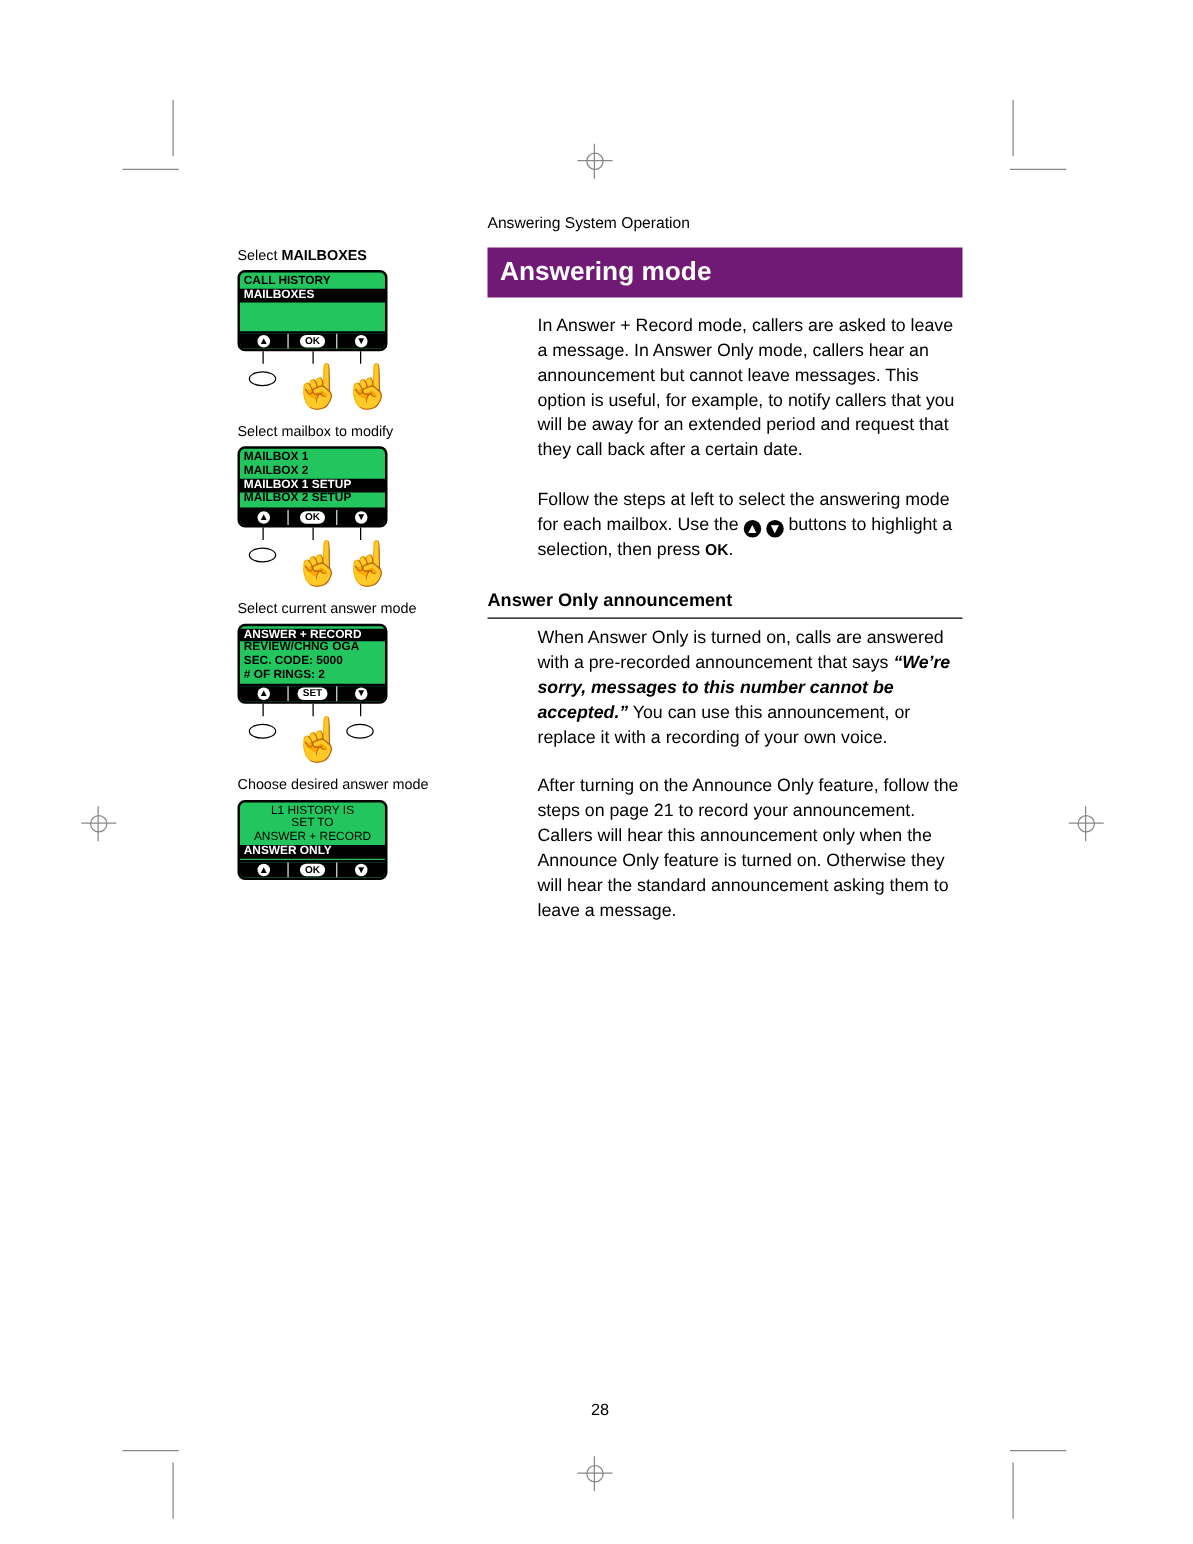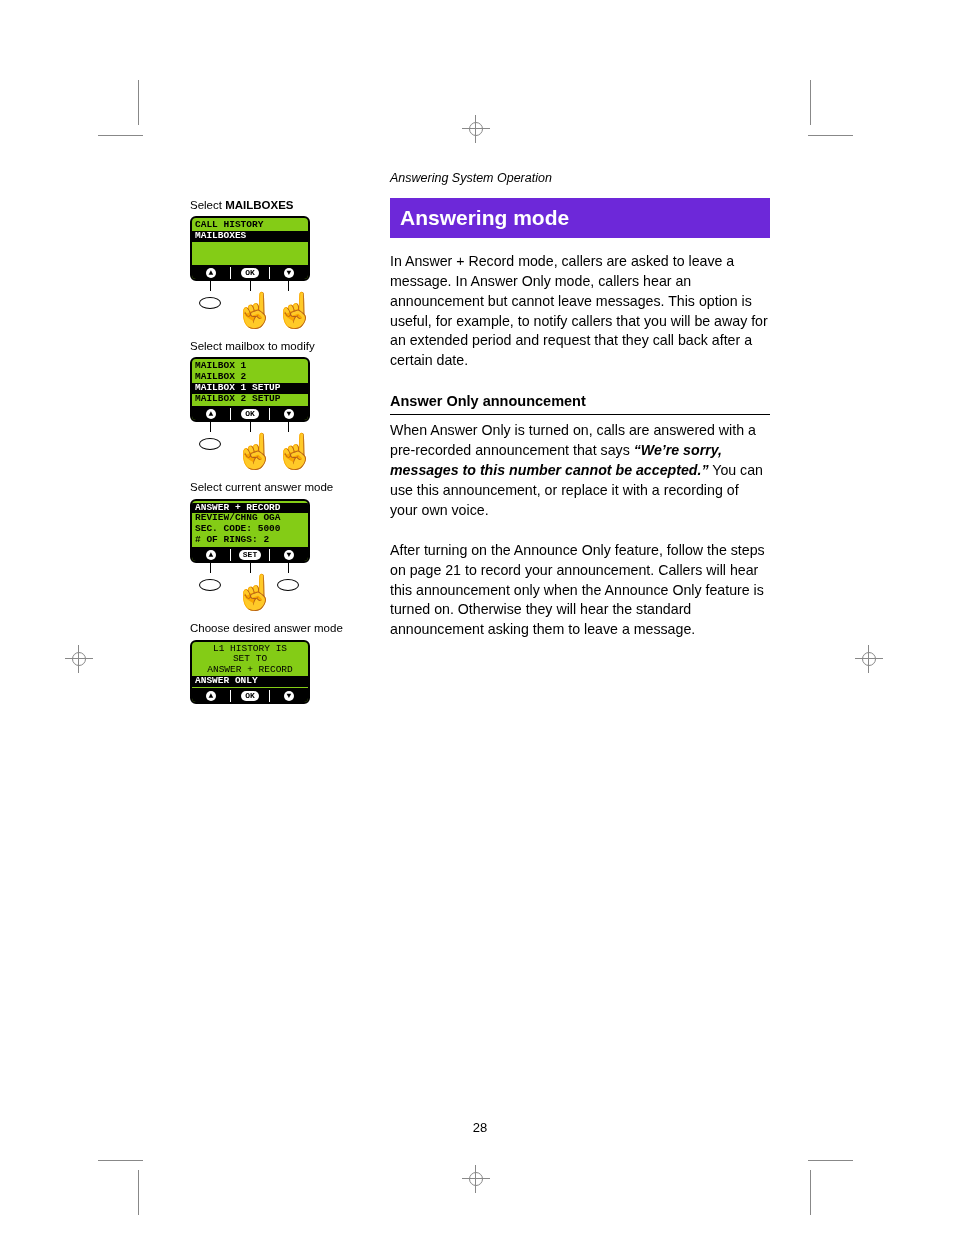--- a/index.html
+++ b/index.html
@@ -32,22 +32,22 @@
     line-height: 1.25;
   }
   .leftcol .caption { margin: 6px 0 4px 0; }
   .leftcol .caption b { font-weight: bold; }
 
   .lcd {
     width: 120px;
     border: 2px solid #000;
     border-radius: 6px;
     padding: 2px 0 0 0;
-    background: #84cc16;
-    font-family: Liberation Mono, monospace;
+    background: #22c55e;
+    font-family: Liberation Sans, sans-serif;
     font-size: 9.5px;
     line-height: 1.15;
     font-weight: bold;
     overflow: hidden;
   }
   .lcd .row { padding: 0 3px; white-space: nowrap; }
   .lcd .row.sel { background:#000; color:#fff; }
   .lcd .centered { text-align:center; font-weight: normal; }
   .softbar {
     display:flex; border-top: 2px solid #000; margin-top:1px;
@@ -80,27 +80,27 @@
     color:#000;
   }
 
   .rightcol {
     position:absolute;
     left: 200px; top: 0;
     width: 380px;
     font-size: 14.2px;
     line-height: 1.4;
   }
-  .breadcrumb { font-style: italic; font-size: 12.5px; margin-bottom: 10px; }
+  .breadcrumb { font-size: 12.5px; margin-bottom: 10px; }
   .titlebar {
-    background:#6d28d9; color:#fff; font-size:21px; font-weight:bold;
+    background:#701a75; color:#fff; font-size:21px; font-weight:bold;
     padding: 5px 10px 6px 10px; margin-bottom: 14px;
     font-family: Arial, Helvetica, sans-serif;
   }
-  .para { margin-bottom: 20px; }
+  .para { margin-bottom: 20px; margin-left: 40px; }
   .subhdr {
     font-weight: bold; font-size: 14.5px;
     border-bottom: 1px solid #000;
     padding-bottom: 3px; margin-bottom: 6px;
   }
   .inlinearrow {
     display:inline-block; width:14px; height:14px; background:#000; border-radius:50%;
     color:#fff; text-align:center; font-size:11px; line-height:14px; vertical-align:-2px;
     font-weight:bold;
   }
@@ -215,20 +215,27 @@
       </div>
     </div>
 
   </div>
 
   <div class="rightcol">
     <div class="breadcrumb">Answering System Operation</div>
     <div class="titlebar">Answering mode</div>
     <div class="para">In Answer + Record mode, callers are asked to leave a message. In Answer Only mode, callers hear an announcement but cannot leave messages. This option is useful, for example, to notify callers that you will be away for an extended period and request that they call back after a certain date.</div>
 
+    <div class="para">
+      <span>Follow the steps at left to select the answering mode for each mailbox. Use the </span>
+      <span class="inlinearrow">▲</span>
+      <span class="inlinearrow">▼</span>
+      <span> buttons to highlight a selection, then press </span>
+      <span class="okbtn">OK</span><span>.</span>
+    </div>
 
     <div class="subhdr">Answer Only announcement</div>
     <div class="para">
       <span>When Answer Only is turned on, calls are answered with a pre-recorded announcement  that says </span>
       <span style="font-style:italic; font-weight:bold;">“We’re sorry, messages to this number cannot be accepted.”</span>
       <span> You can use this announcement, or replace it with a recording of your own voice.</span>
     </div>
     <div class="para">After turning on the Announce Only feature, follow the steps on page 21 to record your announcement. Callers will hear this announcement only when the Announce Only feature is turned on. Otherwise they will hear the standard announcement asking them to leave a message.</div>
   </div>
 

